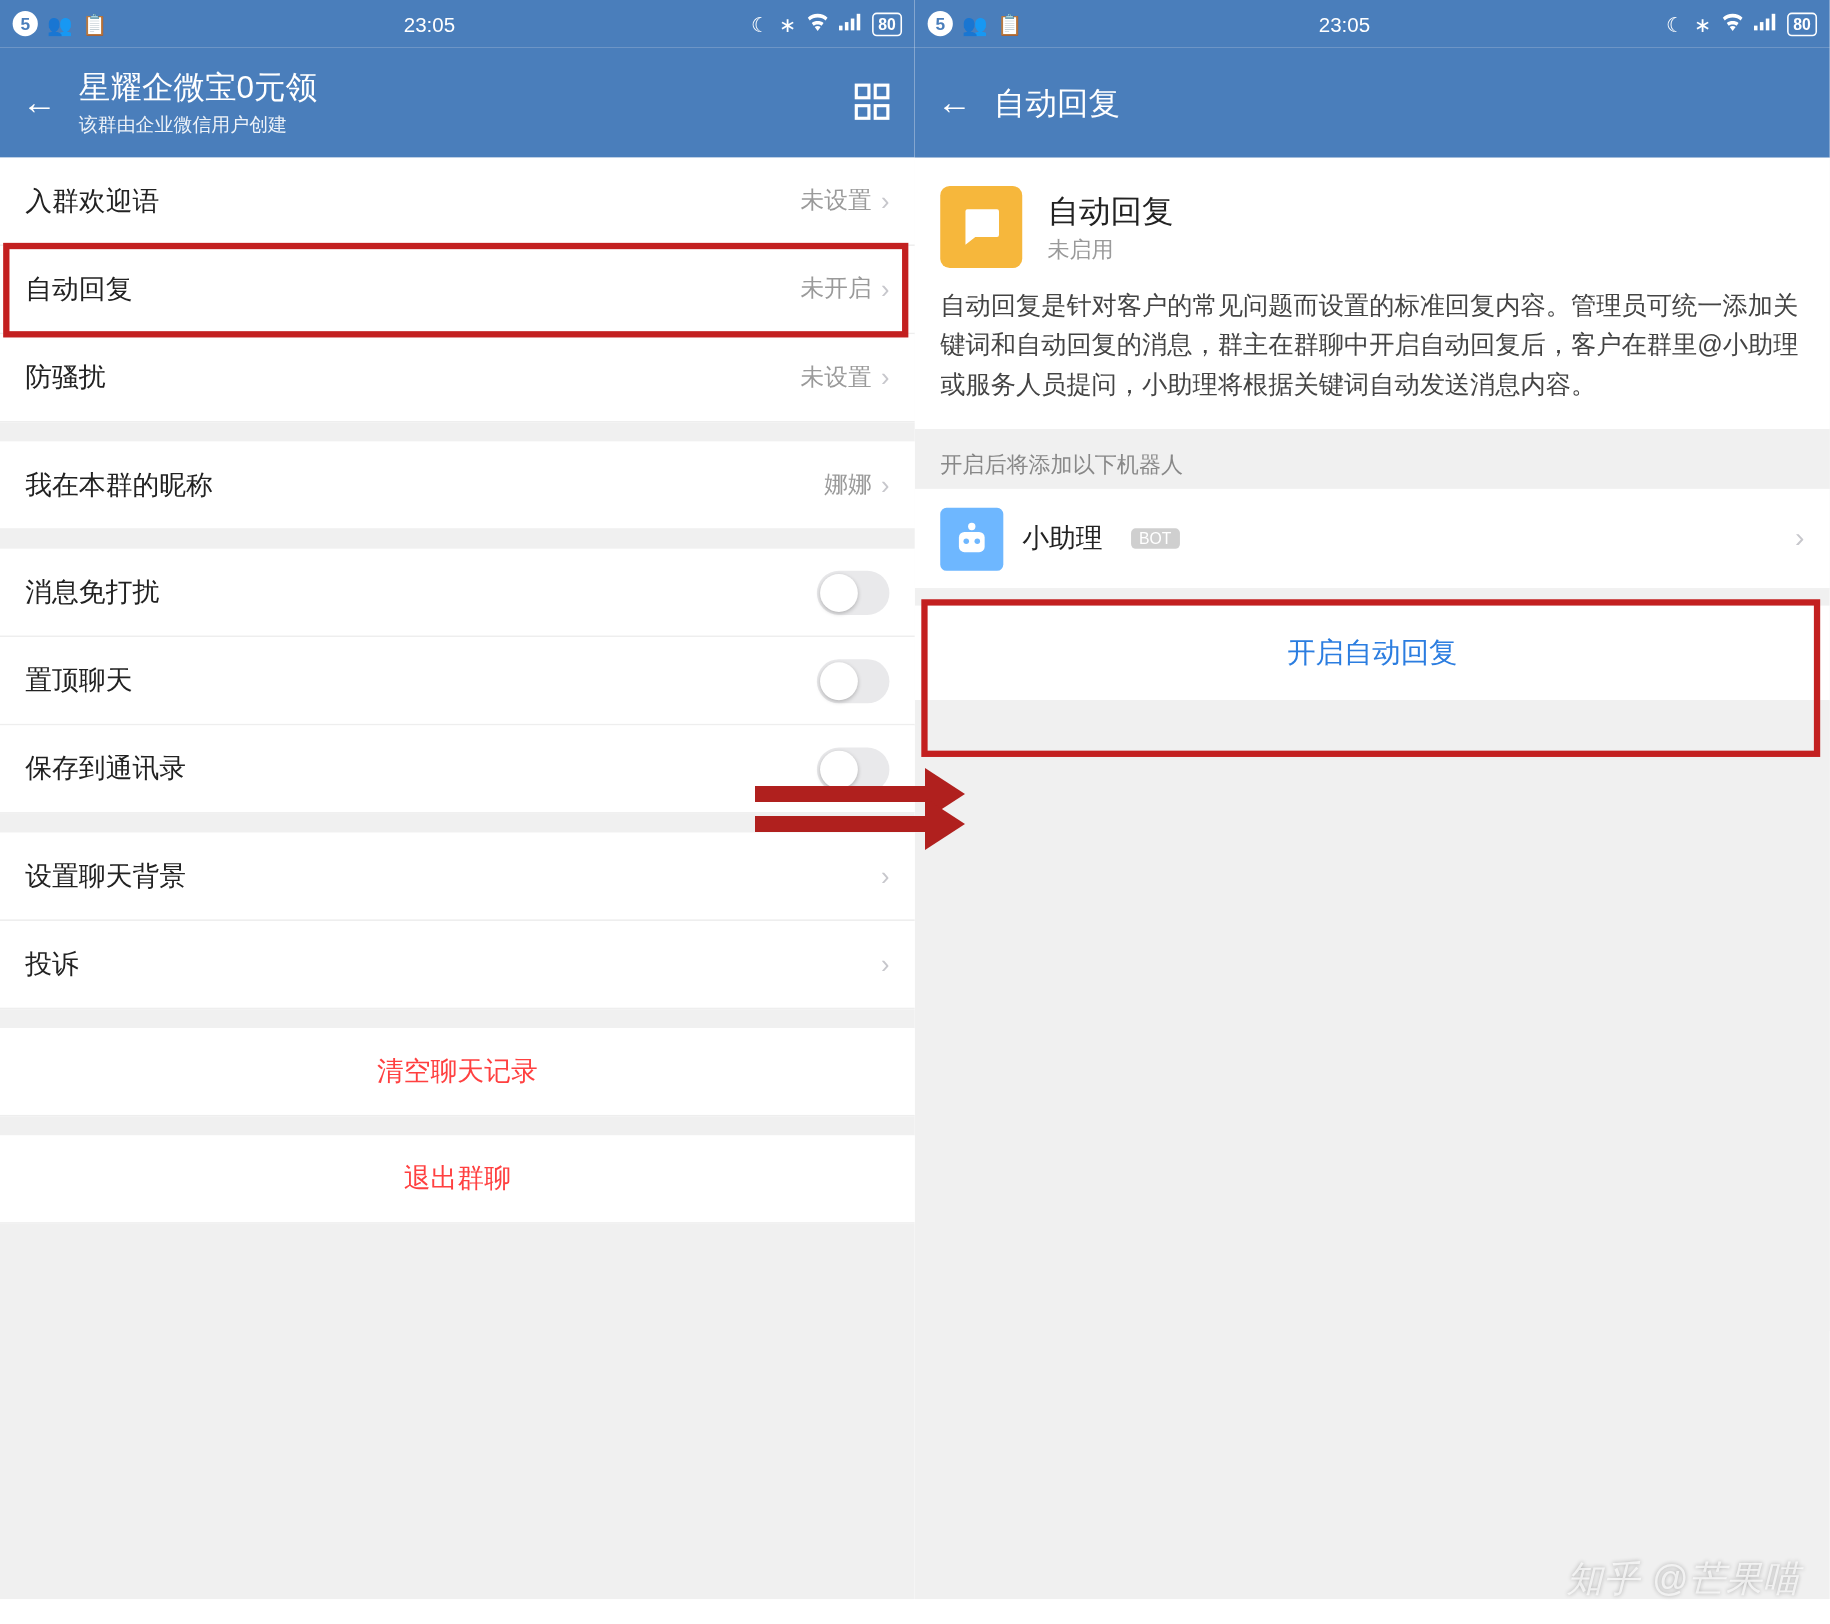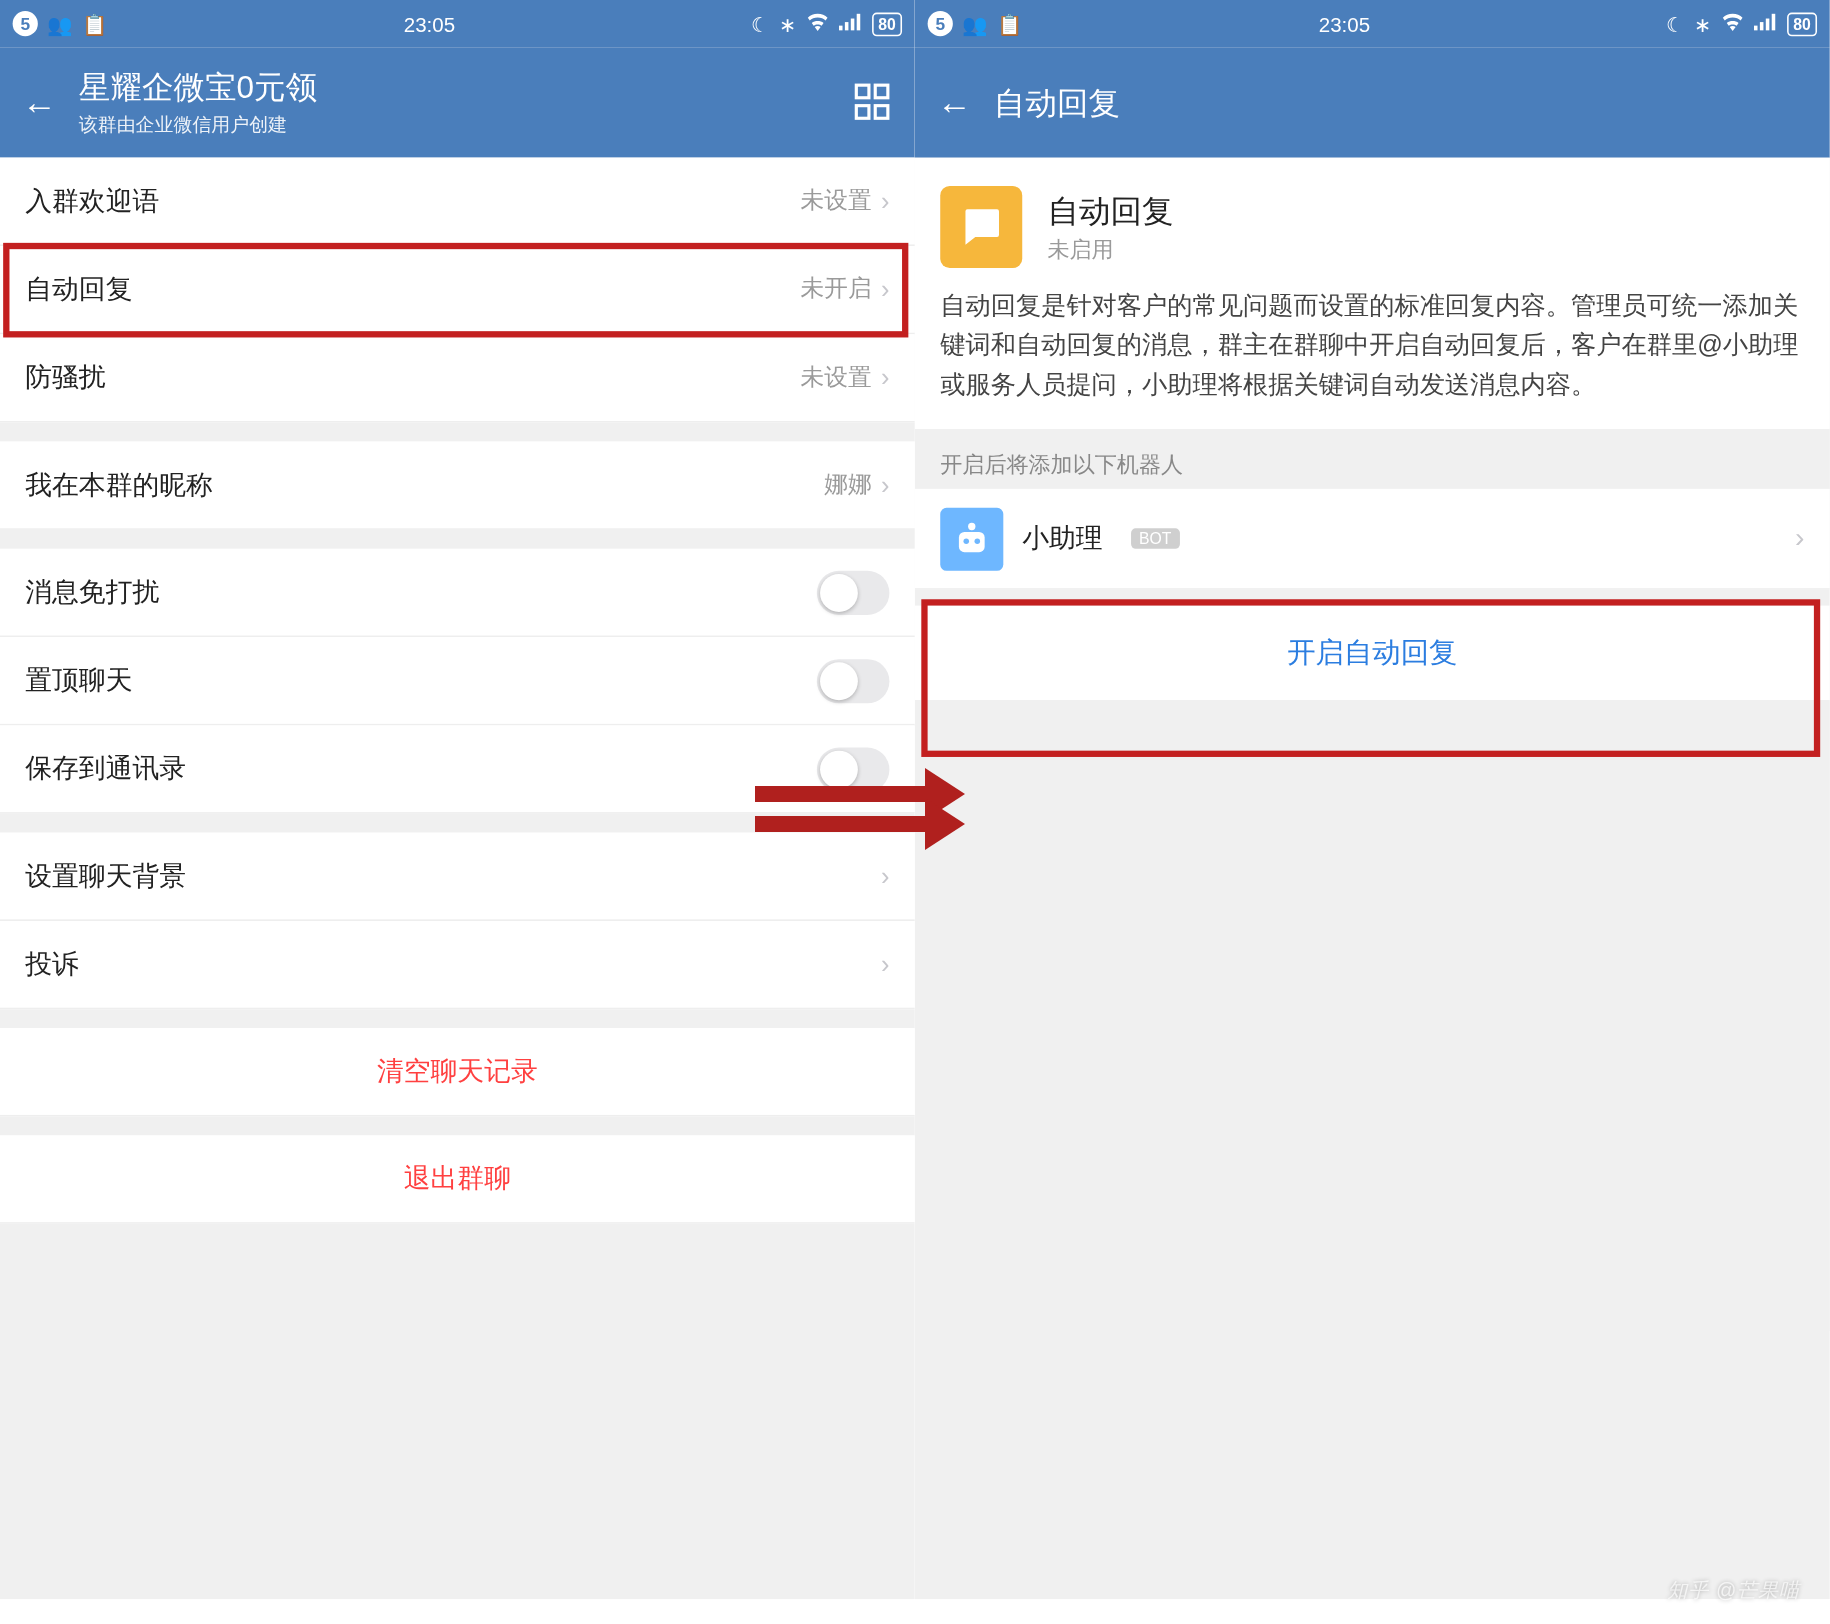--- a/index.html
+++ b/index.html
@@ -50,21 +50,21 @@
   .bot-ava svg { width:28px; height:28px; fill:#fff; }
   .bot-name { font-size:17px; color:#222; }
   .bot-tag { background:#cfcfcf; color:#fff; font-size:10px; padding:1px 5px; border-radius:3px; margin-left:6px; }
   .enable-row { height:60px; background:#fff; display:flex; align-items:center; justify-content:center; margin-top:10px; }
   .enable-row .txt { color:#2b7de0; font-size:18px; }
   
   .arrows { position:absolute; left:50%; top:50%; transform:translate(-50%,-70%); z-index:20; }
   .arrow { width:0; height:0; position:relative; margin:10px 0; }
   .arrow .shaft { position:absolute; left:-160px; top:-8px; width:170px; height:16px; background:#b0201e; }
   .arrow .head { position:absolute; left:10px; top:-26px; width:0; height:0; border-top:26px solid transparent; border-bottom:26px solid transparent; border-left:40px solid #b0201e; }
-  .watermark { position:absolute; right:30px; bottom:20px; color:rgba(255,255,255,.7); font-size:20px; text-shadow:0 0 4px rgba(0,0,0,.3); z-index:30; font-style:italic; letter-spacing:1px; }
+  .watermark { position:absolute; right:30px; bottom:20px; color:rgba(255,255,255,.7); font-size:36px; text-shadow:0 0 4px rgba(0,0,0,.3); z-index:30; font-style:italic; letter-spacing:1px; }
 </style>
 </head>
 <body>
 
 <div class="stage">
 
   <div class="col">
     <div class="phone">
 
       <div class="statusbar">

